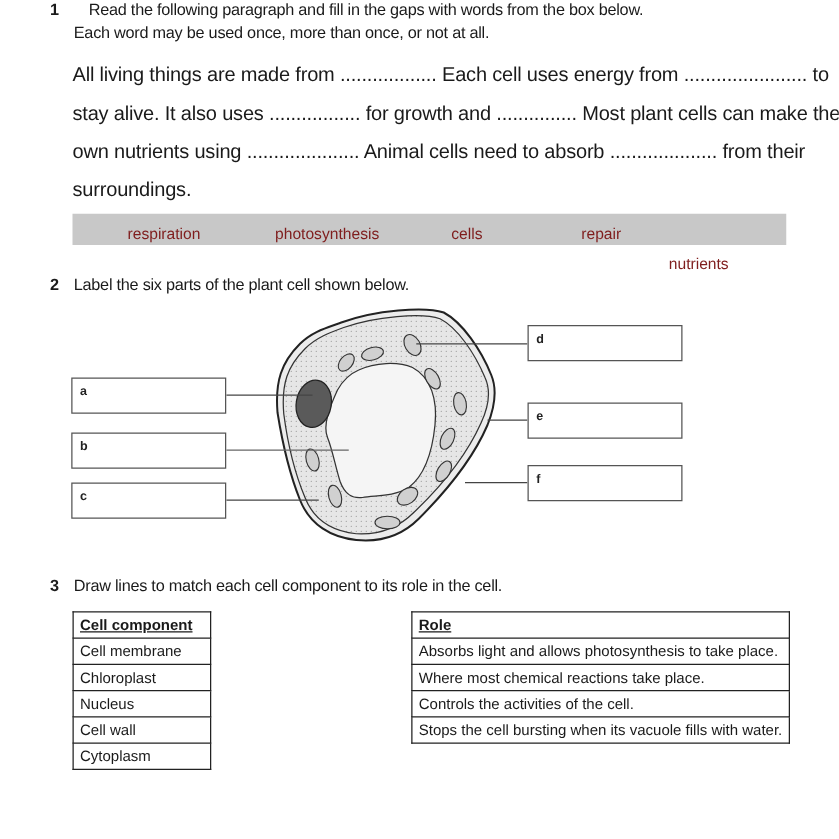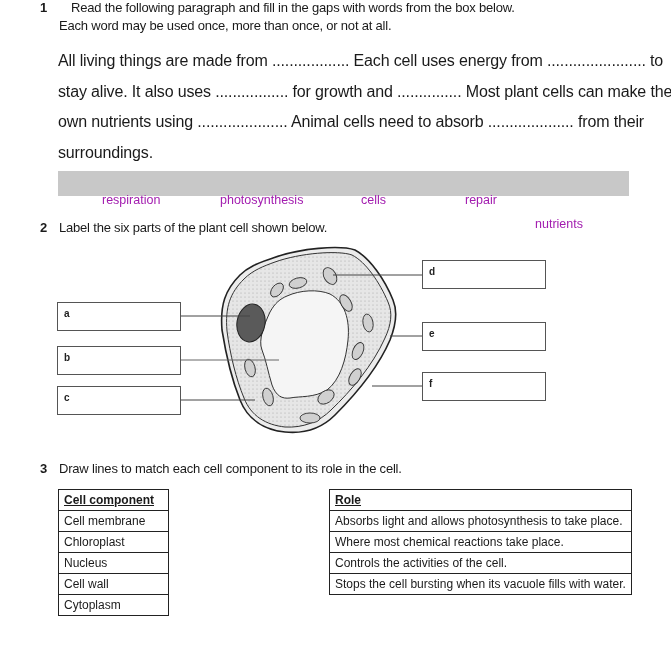--- a/index.html
+++ b/index.html
@@ -3,21 +3,21 @@
 <meta charset="utf-8">
 <style>
   html, body { margin:0; padding:0; background:#ffffff; }
   body { width:671px; height:671px; position:relative; overflow:hidden;
          font-family:"Liberation Sans Narrow","Liberation Sans", sans-serif; color:#1a1a1a; }
   .abs { position:absolute; }
   .qnum { position:absolute; font-size:13px; font-weight:bold; }
   .qtext { position:absolute; font-size:13px; letter-spacing:-0.2px; white-space:nowrap; }
   .para { position:absolute; font-size:16px; white-space:nowrap; letter-spacing:-0.15px; }
   .wordbox { position:absolute; left:58px; top:171px; width:571px; height:25px; background:#c8c8c8; }
-  .word { position:absolute; top:22px; font-size:12.5px; color:#a21caf; white-space:nowrap; }
+  .word { position:absolute; top:9px; font-size:12.5px; color:#7f1d1d; white-space:nowrap; }
   .lbox { position:absolute; width:124px; height:27px; border:1px solid #555; background:#fff; box-sizing:border-box; }
   .lbox span { position:absolute; left:6px; top:5px; font-size:10px; font-weight:bold; color:#222; }
   table.t { position:absolute; border-collapse:collapse; font-size:12px; }
   table.t td { border:1px solid #222; padding:1px 5px; height:18px; white-space:nowrap; }
   table.t tr.hd td { font-weight:bold;text-decoration:underline; }
 </style>
 </head>
 <body>
 
 <div class="qnum" style="left:40px;top:0px;">1</div>

